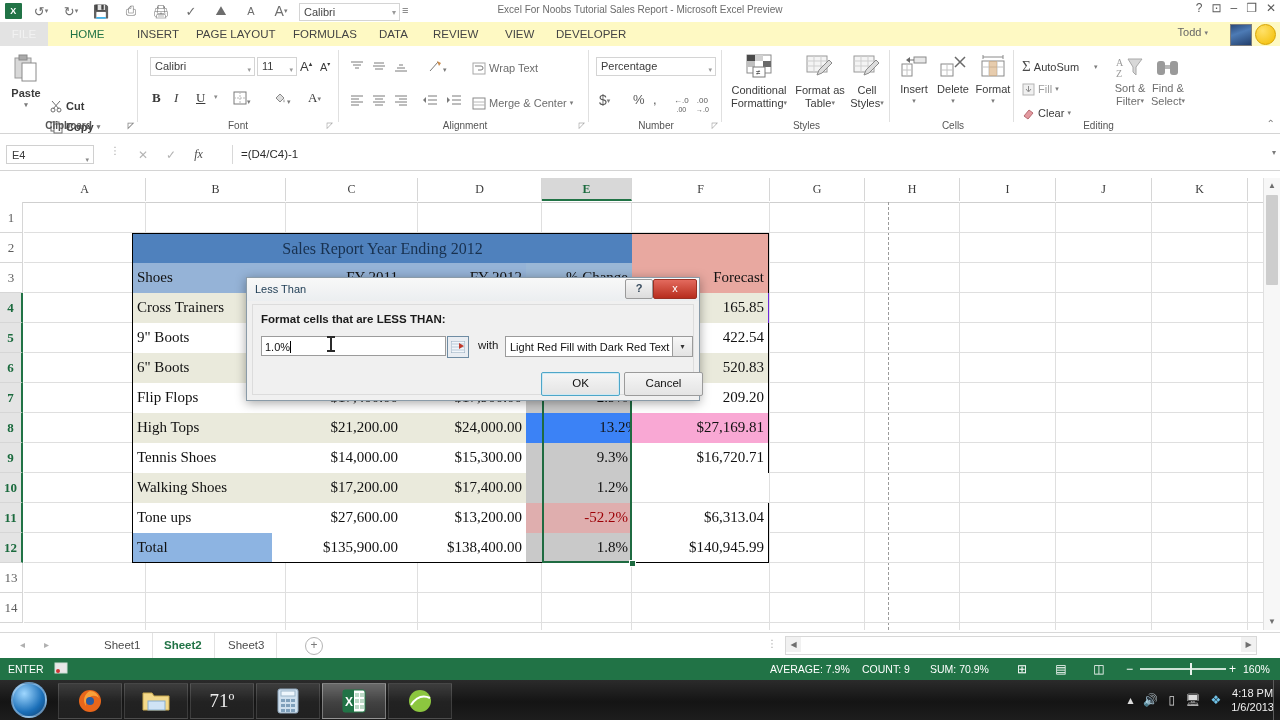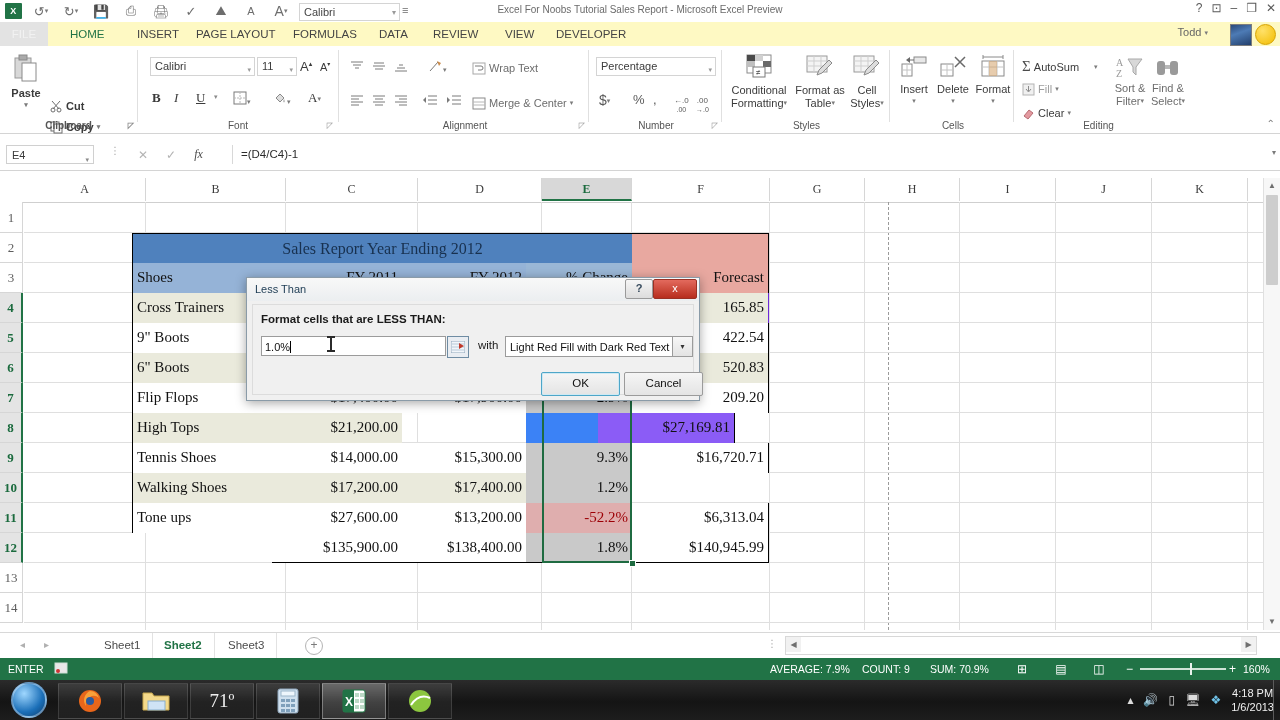--- a/index.html
+++ b/index.html
@@ -610,40 +610,42 @@
       <div class="cell rgt" style="left:608px;top:151px;width:137px;height:30px;background:#eaeadc;border-right:1px solid #000;">520.83</div>
 
       <div class="cell lft" style="left:108px;top:181px;width:140px;height:30px;background:#fff;border-left:1px solid #000;">Flip Flops</div>
       <div class="cell rgt" style="left:248px;top:181px;width:130px;height:30px;background:#fff;">$17,400.00</div>
       <div class="cell rgt" style="left:378px;top:181px;width:124px;height:30px;background:#fff;">$17,900.00</div>
       <div class="cell rgt" style="left:502px;top:181px;width:106px;height:30px;background:#c9c9c9;">2.9%</div>
       <div class="cell rgt" style="left:608px;top:181px;width:137px;height:30px;background:#fff;border-right:1px solid #000;">209.20</div>
 
       <div class="cell lft" style="left:108px;top:211px;width:140px;height:30px;background:#eaeadc;border-left:1px solid #000;">High Tops</div>
       <div class="cell rgt" style="left:248px;top:211px;width:130px;height:30px;background:#eaeadc;">$21,200.00</div>
+      <div class="cell rgt" style="left:378px;top:211px;width:124px;height:30px;background:#eaeadc;">$24,000.00</div>
       <div class="cell rgt" style="left:502px;top:211px;width:116px;height:30px;background:#3b82f6;padding-left:41px;">13.2%</div>
-      <div class="cell rgt" style="left:574px;top:211px;width:137px;height:30px;background:#8b5cf6;border-right:1px solid #000;">$27,169.81</div>
+      <div class="cell rgt" style="left:608px;top:211px;width:137px;height:30px;background:#f9a8d4;border-right:1px solid #000;">$27,169.81</div>
 
       <div class="cell lft" style="left:108px;top:241px;width:140px;height:30px;background:#fff;border-left:1px solid #000;">Tennis Shoes</div>
       <div class="cell rgt" style="left:248px;top:241px;width:130px;height:30px;background:#fff;">$14,000.00</div>
       <div class="cell rgt" style="left:378px;top:241px;width:124px;height:30px;background:#fff;">$15,300.00</div>
       <div class="cell rgt" style="left:502px;top:241px;width:106px;height:30px;background:#c9c9c9;">9.3%</div>
       <div class="cell rgt" style="left:608px;top:241px;width:137px;height:30px;background:#fff;border-right:1px solid #000;">$16,720.71</div>
 
       <div class="cell lft" style="left:108px;top:271px;width:140px;height:30px;background:#eaeadc;border-left:1px solid #000;">Walking Shoes</div>
       <div class="cell rgt" style="left:248px;top:271px;width:130px;height:30px;background:#eaeadc;">$17,200.00</div>
       <div class="cell rgt" style="left:378px;top:271px;width:124px;height:30px;background:#eaeadc;">$17,400.00</div>
       <div class="cell rgt" style="left:502px;top:271px;width:106px;height:30px;background:#c9c9c9;">1.2%</div>
 
       <div class="cell lft" style="left:108px;top:301px;width:140px;height:30px;background:#fff;border-left:1px solid #000;">Tone ups</div>
       <div class="cell rgt" style="left:248px;top:301px;width:130px;height:30px;background:#fff;">$27,600.00</div>
       <div class="cell rgt" style="left:378px;top:301px;width:124px;height:30px;background:#fff;">$13,200.00</div>
       <div class="cell rgt" style="left:502px;top:301px;width:106px;height:30px;background:#dfaeae;color:#9c0006;">-52.2%</div>
       <div class="cell rgt" style="left:608px;top:301px;width:137px;height:30px;background:#fff;border-right:1px solid #000;">$6,313.04</div>
 
+      <div class="cell lft" style="left:108px;top:331px;width:140px;height:30px;background:#8db4e2;border-left:1px solid #000;border-bottom:1px solid #000;">Total</div>
       <div class="cell rgt" style="left:248px;top:331px;width:130px;height:30px;background:#fff;border-bottom:1px solid #000;">$135,900.00</div>
       <div class="cell rgt" style="left:378px;top:331px;width:124px;height:30px;background:#fff;border-bottom:1px solid #000;">$138,400.00</div>
       <div class="cell rgt" style="left:502px;top:331px;width:106px;height:30px;background:#c9c9c9;border-bottom:1px solid #000;">1.8%</div>
       <div class="cell rgt" style="left:608px;top:331px;width:137px;height:30px;background:#fff;border-right:1px solid #000;border-bottom:1px solid #000;">$140,945.99</div>
 
       <div class="selbox" style="left:518px;top:90px;width:90px;height:271px;"></div>
       <div class="selhandle" style="left:605px;top:358px;"></div>
     </div>
   </div>
 

